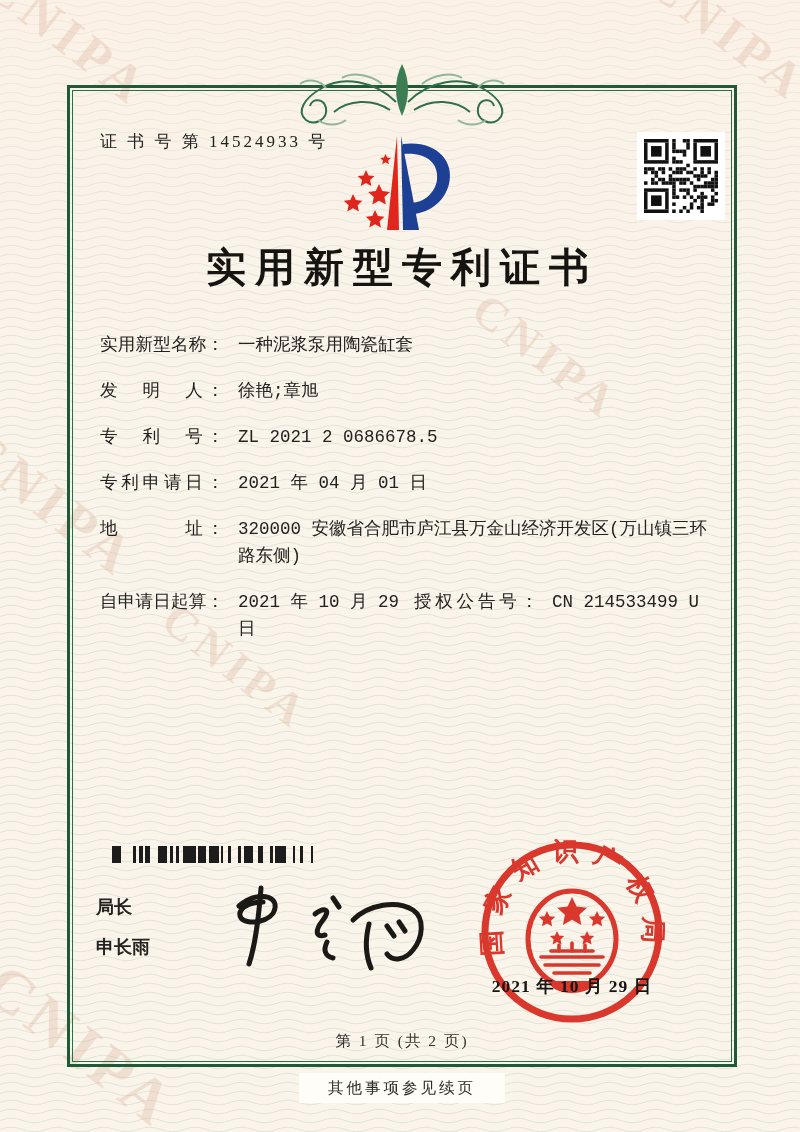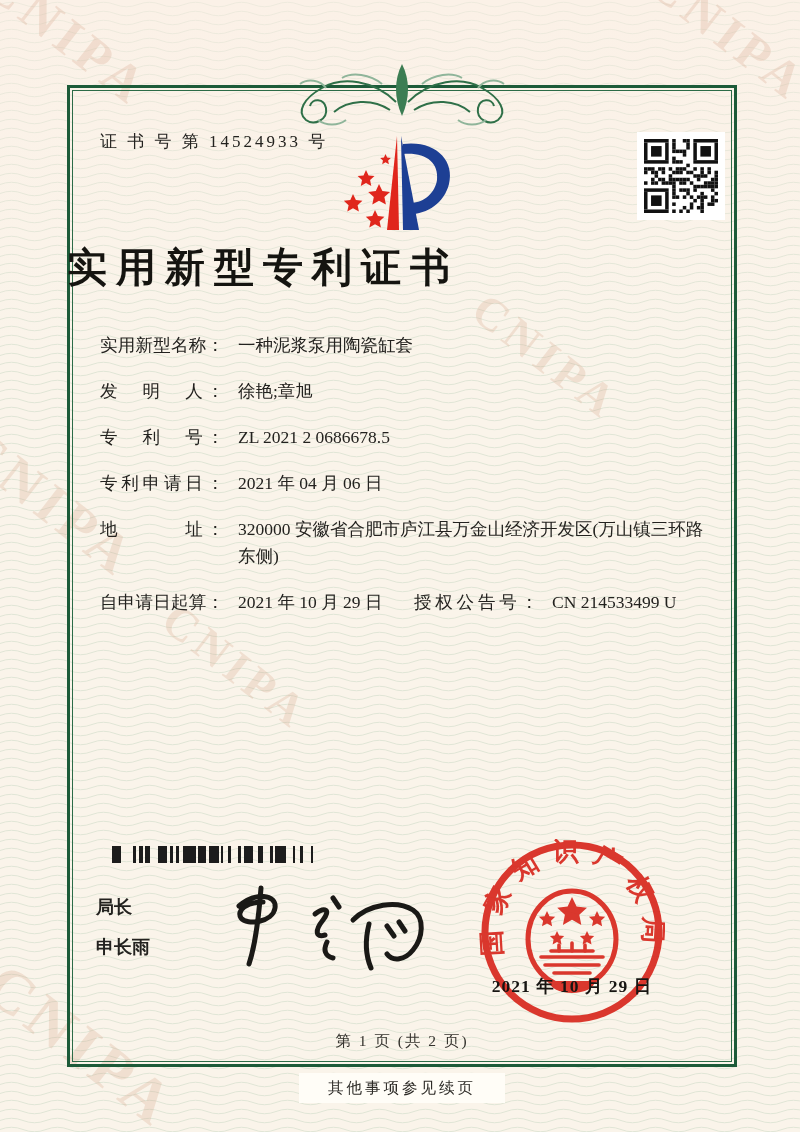--- a/index.html
+++ b/index.html
@@ -16,24 +16,24 @@
     font-family:"Liberation Serif",serif;}
   .frame{position:absolute;left:67px;top:85px;width:670px;height:982px;z-index:2;
     border:3px solid #1d5b39;box-sizing:border-box;}
   .frame-inner{position:absolute;inset:2px;border:1px solid #2c6b47;}
   .ornament{position:absolute;left:278px;top:50px;width:248px;height:82px;z-index:3;}
   .content{position:absolute;inset:0;z-index:4;}
   .certno{position:absolute;left:100px;top:130px;font-size:17px;letter-spacing:3px;}
   .logo{position:absolute;left:333px;top:130px;width:136px;height:108px;}
   .qrbox{position:absolute;left:637px;top:132px;width:88px;height:88px;background:#fff;}
   .qrbox svg{position:absolute;left:7px;top:7px;}
-  .title{position:absolute;left:67px;top:240px;width:670px;
+  .title{position:absolute;left:67px;top:240px;width:670px;text-align:center;
     font-size:40px;font-weight:bold;letter-spacing:9px;color:#151410;}
   .fields{position:absolute;left:100px;top:332px;width:612px;font-size:17.5px;}
-  .row{display:flex;margin-bottom:19px;line-height:27px;}
+  .row{display:flex;margin-bottom:19px;line-height:27px;font-family:Liberation Mono, monospace;}
   .row .lbl{width:124px;flex:0 0 124px;text-align:justify;text-align-last:justify;}
   .row .val{flex:1;margin-left:14px;}
   .row .lbl2{margin-left:auto;width:124px;flex:0 0 124px;text-align:justify;text-align-last:justify;}
   .row .val2{margin-left:14px;flex:0 0 160px;}
   .paras{position:absolute;left:96px;top:668px;width:616px;font-size:16.5px;
     line-height:1.88;text-align:justify;}
   .paras p{margin:0;text-indent:2em;}
   .barcode{position:absolute;left:112px;top:846px;width:210px;height:17px;display:flex;}
   .barcode i{display:block;height:100%;}
   .issuer{position:absolute;left:96px;top:898px;font-size:18px;font-weight:bold;line-height:1;}
@@ -258,21 +258,21 @@
       <div class="row">
         <span class="lbl">发　明　人：</span>
         <span class="val">徐艳;章旭</span>
       </div>
       <div class="row">
         <span class="lbl">专　利　号：</span>
         <span class="val">ZL 2021 2 0686678.5</span>
       </div>
       <div class="row">
         <span class="lbl">专利申请日：</span>
-        <span class="val">2021 年 04 月 06 日</span>
+        <span class="val">2021 年 04 月 01 日</span>
       </div>
       <div class="row">
         <span class="lbl">地　　　址：</span>
         <span class="val">320000 安徽省合肥市庐江县万金山经济开发区(万山镇三环路东侧)</span>
       </div>
       <div class="row">
         <span class="lbl">自申请日起算：</span>
         <span class="val" style="flex:0 0 170px;">2021 年 10 月 29 日</span>
         <span class="lbl2">授权公告号：</span>
         <span class="val2">CN 214533499 U</span>

